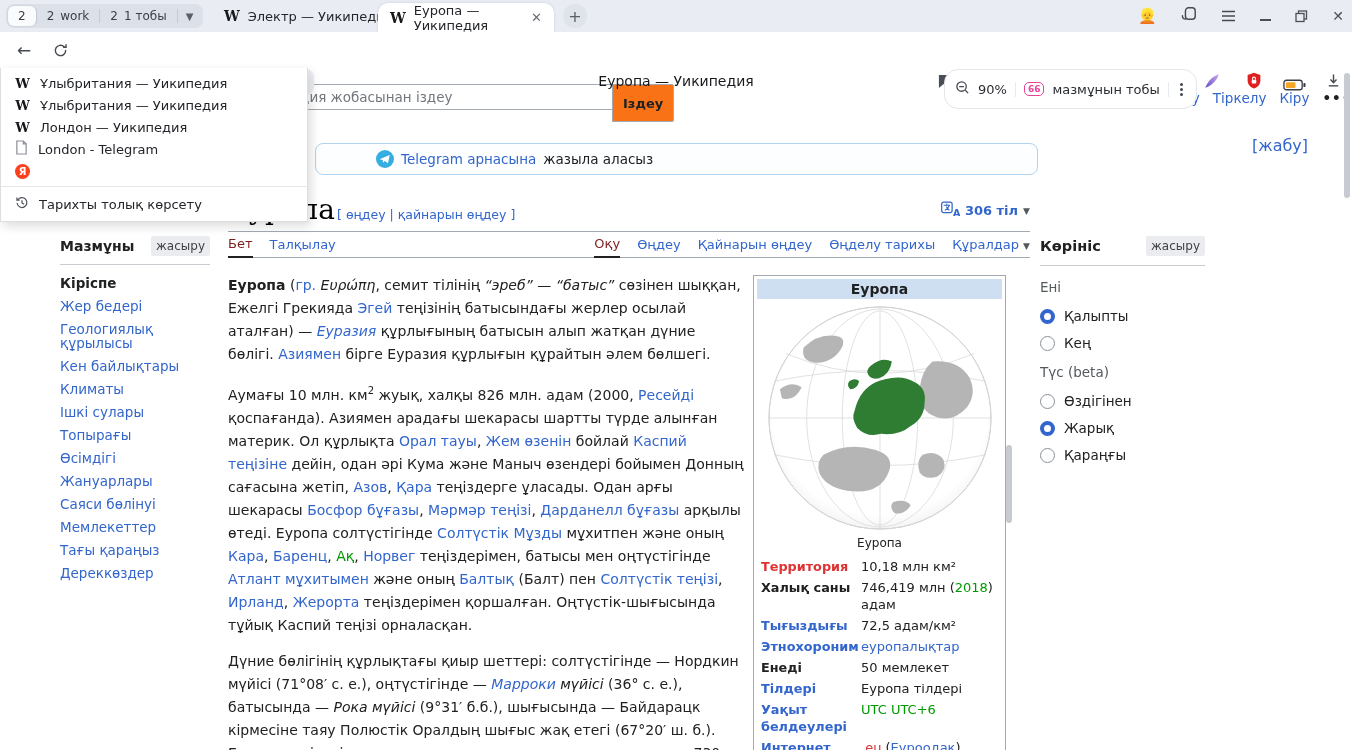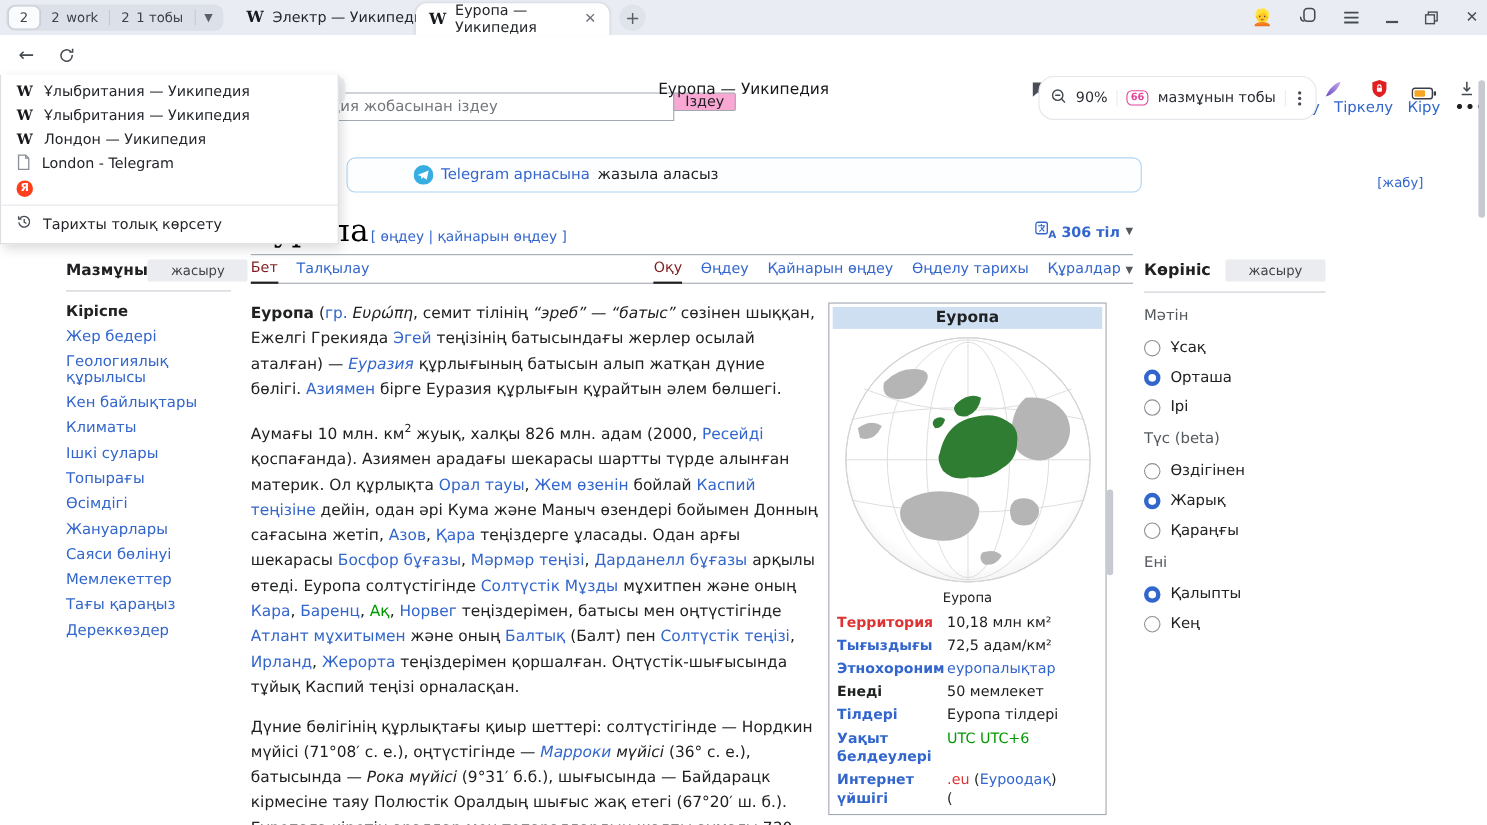--- a/index.html
+++ b/index.html
@@ -42,47 +42,47 @@
   
   .dropdown { position:absolute; left:0; top:68px; width:308px; background:#fff; z-index:40; border:1px solid #dcdee2; border-top:none; box-shadow:3px 4px 10px rgba(0,0,0,.14); padding:4px 0; }
   .sugg { display:flex; align-items:center; gap:10px; height:22px; padding:0 14px; font-size:13px; color:#23252a; white-space:nowrap; }
   .sugg-div { height:1px; background:#e5e7ea; margin:4px 0; }
   .yicon { width:15px; height:15px; border-radius:50%; background:#fc3f1d; color:#fff; font-size:10px; font-weight:bold; display:flex; align-items:center; justify-content:center; }
   .wicon-s { font-family:"DejaVu Serif","Liberation Serif",serif; font-weight:bold; font-size:13px; color:#16181c; width:15px; text-align:center; }
 
   
   .wsearch { position:absolute; left:240px; top:84px; width:373px; height:26px; border:1px solid #a2a9b1; border-radius:2px 0 0 2px; font-size:13.5px; padding:0 8px; color:#202122; font-family:inherit; }
   .wsearch::placeholder { color:#72777d; }
-  .wsearchbtn { position:absolute; left:612px; top:84px; height:17px; padding:0 10px; border:1px solid #a2a9b1; background:#f9a8d4; font-weight:normal; font-size:13px; color:#202122; border-radius:0 2px 2px 0; font-family:inherit; }
+  .wsearchbtn { position:absolute; left:612px; top:84px; height:38px; padding:0 10px; border:1px solid #a2a9b1; background:#f97316; font-weight:bold; font-size:13px; color:#202122; border-radius:0 2px 2px 0; font-family:inherit; }
   .userlinks { position:absolute; left:1117px; top:90px; display:flex; gap:13px; font-size:13.5px; align-items:center; }
   .wlink { color:#3366cc; cursor:pointer; text-decoration:none; }
   .redlink { color:#d33; cursor:pointer; }
   .greenlink { color:#090; cursor:pointer; }
   .i { font-style:italic;margin-top:28px; } .b { font-weight:bold; }
   .banner { position:absolute; left:315px; top:143px; width:723px; height:32px; border:1px solid #aed4f2; border-radius:8px; background:#fdfeff; display:flex; align-items:center; padding-left:60px; gap:7px; font-size:13.5px; color:#202122; }
-  .bannerclose { position:absolute; left:1252px; top:159px; font-size:12px; }
+  .bannerclose { position:absolute; left:1252px; top:136px; font-size:16px; }
 
   .ahead { position:absolute; left:228px; top:193px; width:802px; display:flex; justify-content:space-between; align-items:flex-start; }
   .atitle { font-family:"DejaVu Serif","Liberation Serif",serif; font-size:28px; font-weight:normal; color:#000; line-height:34px; }
   .editlinks { font-size:12.5px; color:#54595d; margin-left:2px; }
   .langbtn { display:flex; align-items:center; gap:5px; margin-top:8px; font-size:13px; }
   .langlabel { color:#36c; font-weight:bold; }
   .titlerule { position:absolute; left:228px; top:231px; width:802px; height:1px; background:#a2a9b1; }
 
   .vtabs { position:absolute; left:228px; top:235px; width:802px; height:23px; border-bottom:1px solid #a2a9b1; display:flex; justify-content:space-between; align-items:flex-end; }
   .vtabs .grp { display:flex; gap:17px; align-items:flex-end; }
   .vtab { font-size:13px; padding-bottom:5px; color:#3366cc; white-space:nowrap; }
   .vtab.active { color:#7f1d1d; border-bottom:2px solid #202122; margin-bottom:-1px; }
   .chev { font-size:9px; color:#54595d; }
 
   
   .toc { position:absolute; left:60px; top:236px; width:150px; }
   .tochead { display:flex; align-items:center; justify-content:space-between; padding-bottom:8px; border-bottom:1px solid #c8ccd1; }
   .tochead .ttl { font-weight:bold; font-size:14px; }
-  .quietbtn { background:#eaecf0; border:none; border-radius:2px; font-size:12px; color:#404244; padding:3px 21px; font-family:inherit; }
+  .quietbtn { background:#eaecf0; border:none; border-radius:2px; font-size:12px; color:#404244; padding:3px 5px; font-family:inherit; }
   .toclist { display:flex; flex-direction:column; gap:9.5px; margin-top:12px; font-size:13.5px; }
   .tocitem { color:#3366cc; line-height:13.5px; }
   .tocitem.active { color:#202122; font-weight:bold; }
 
   
   .article { position:absolute; left:228px; top:274px; width:517px; display:flex; flex-direction:column; gap:13px; font-size:14px; line-height:23px; color:#202122; }
   sup { font-size:10px; }
 
   
   .infobox { position:absolute; left:753px; top:275px; width:253px; border:1px solid #a2a9b1; background:#fff; padding:3px; font-size:13px; }
@@ -381,20 +381,24 @@
       <path d="M106 62q11-9 21-4-2 13-13 17-10 2-12-7 1-4 4-6z"></path>
       <path d="M84 78q6-4 10 0-2 8-9 8-4-4-1-8z"></path>
     </g>
   </svg>
   <div class="ibcap">Еуропа</div>
   <div class="ibrow">
     <span class="iblabel red">Территория</span>
     <span>10,18 млн км²</span>
   </div>
   <div class="ibrow">
+    <span class="iblabel plain">Халық саны</span>
+    <span>746,419 млн (<span class="greenlink">2018</span>) адам</span>
+  </div>
+  <div class="ibrow">
     <span class="iblabel blue">Тығыздығы</span>
     <span>72,5 адам/км²</span>
   </div>
   <div class="ibrow">
     <span class="iblabel blue">Этнохороним</span>
     <span><span class="wlink">еуропалықтар</span></span>
   </div>
   <div class="ibrow">
     <span class="iblabel plain">Енеді</span>
     <span>50 мемлекет</span>
@@ -412,56 +416,41 @@
     <span><span class="redlink">.eu</span> (<span class="wlink">Еуроодақ</span>)<br> (</span>
   </div>
 </div>
 
 <div class="appearance">
   <div class="apphead">
     <span class="ttl">Көрініс</span>
     <button class="quietbtn">жасыру</button>
   </div>
   <div class="appsec">
-    <div class="slabel">Мәтін</div>
+    <div class="slabel">Ені</div>
+    <div class="radio-row">
+        <span class="rad sel"></span>
+        <span>Қалыпты</span>
+      </div>
     <div class="radio-row">
         <span class="rad"></span>
-        <span>Ұсақ</span>
-      </div>
-    <div class="radio-row">
-        <span class="rad sel"></span>
-        <span>Орташа</span>
-      </div>
-    <div class="radio-row">
-        <span class="rad"></span>
-        <span>Ірі</span>
+        <span>Кең</span>
       </div>
   </div>
   <div class="appsec">
     <div class="slabel">Түс (beta)</div>
     <div class="radio-row">
         <span class="rad"></span>
         <span>Өздігінен</span>
       </div>
     <div class="radio-row">
         <span class="rad sel"></span>
         <span>Жарық</span>
       </div>
     <div class="radio-row">
         <span class="rad"></span>
         <span>Қараңғы</span>
       </div>
   </div>
-  <div class="appsec">
-    <div class="slabel">Ені</div>
-    <div class="radio-row">
-        <span class="rad sel"></span>
-        <span>Қалыпты</span>
-      </div>
-    <div class="radio-row">
-        <span class="rad"></span>
-        <span>Кең</span>
-      </div>
-  </div>
 </div>
 
 <div class="scrollthumb" style="left:1006px; top:445px; width:6px; height:78px;"></div>
 <div class="scrollthumb" style="left:1344px; top:73px; width:6px; height:125px;"></div>
 
 </body></html>

